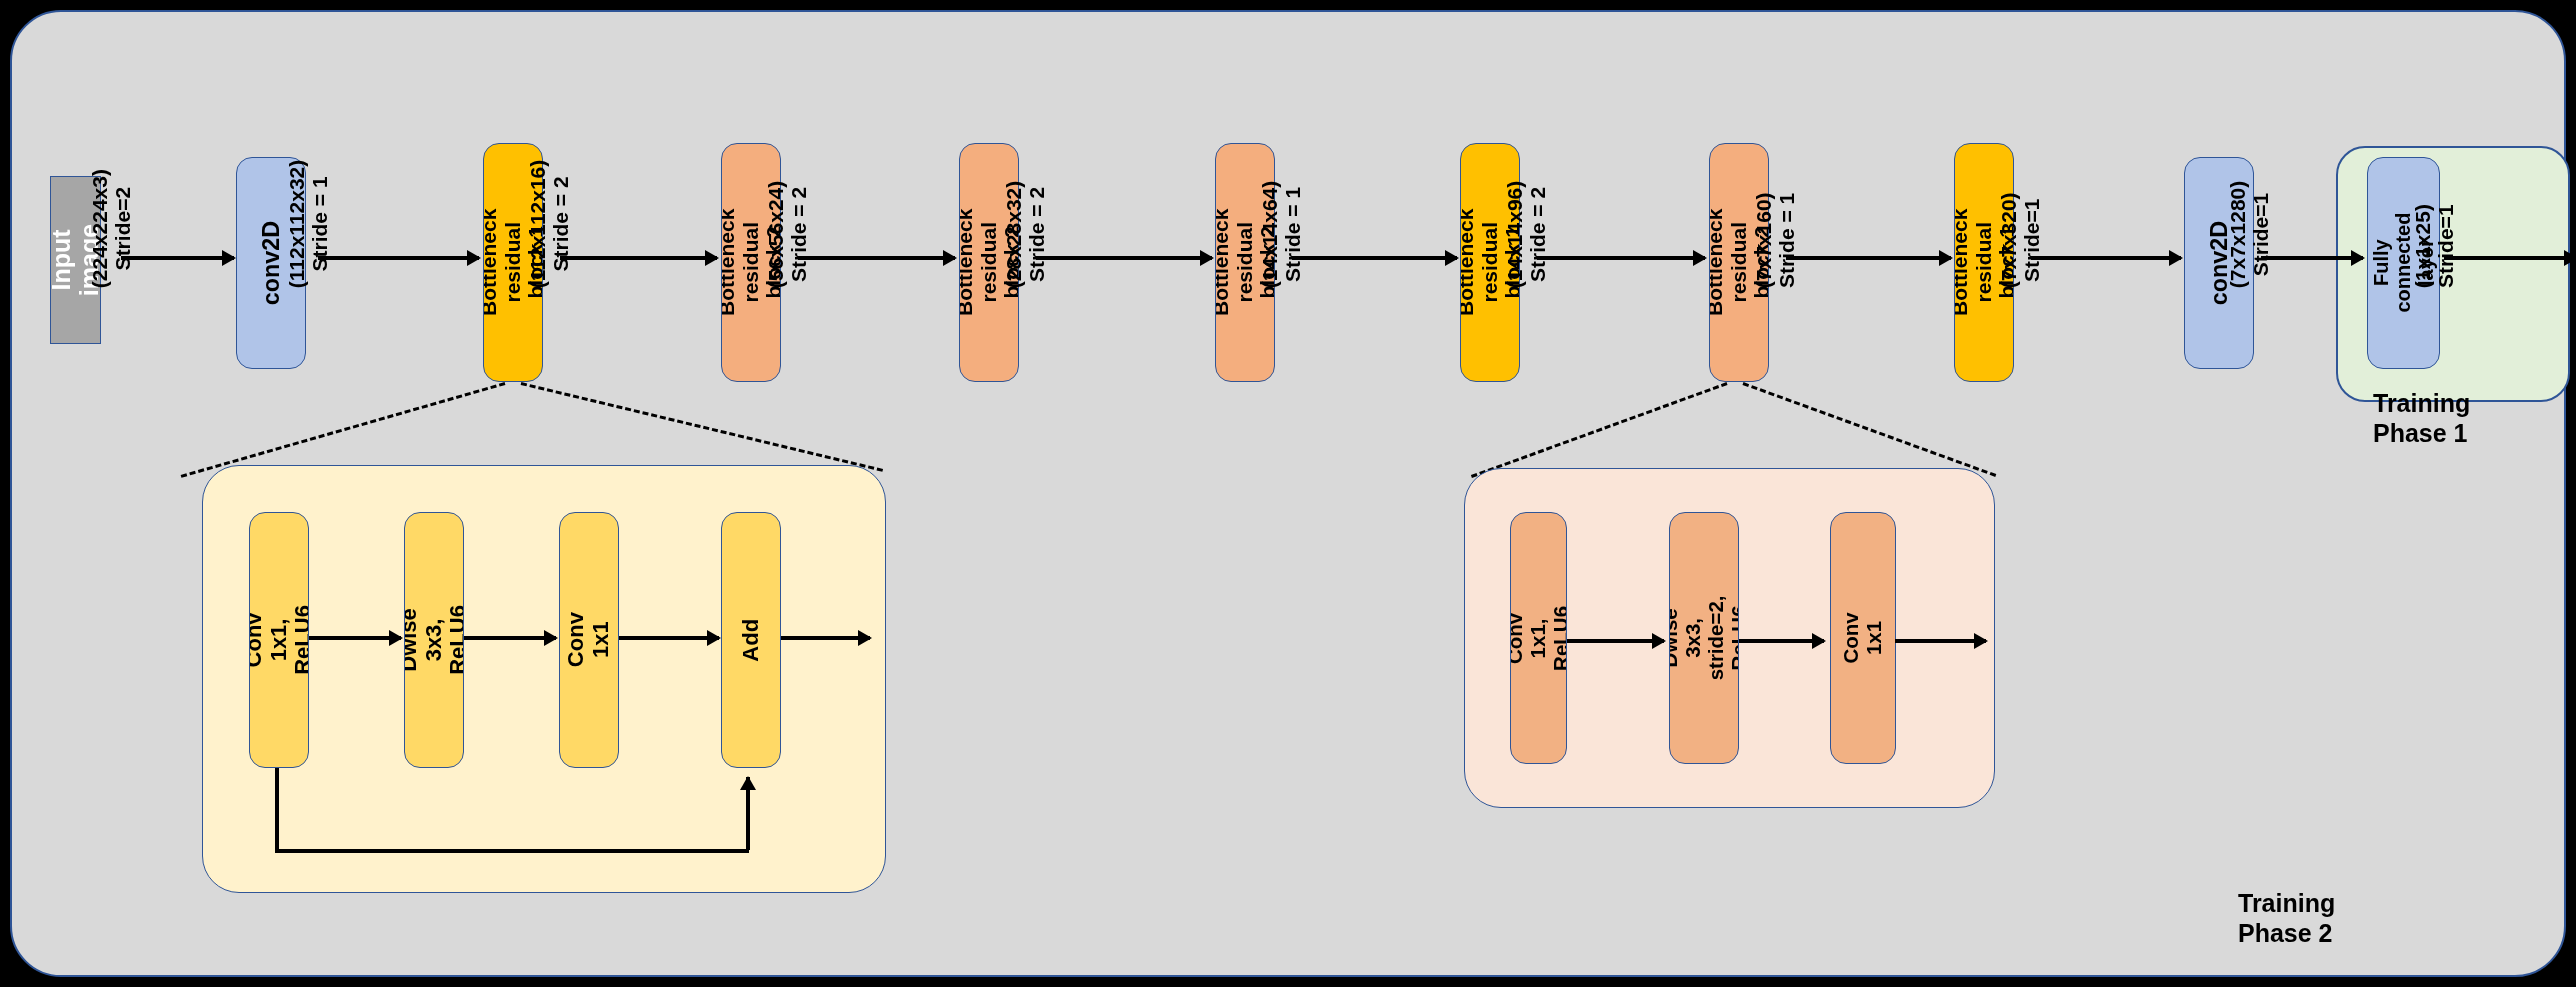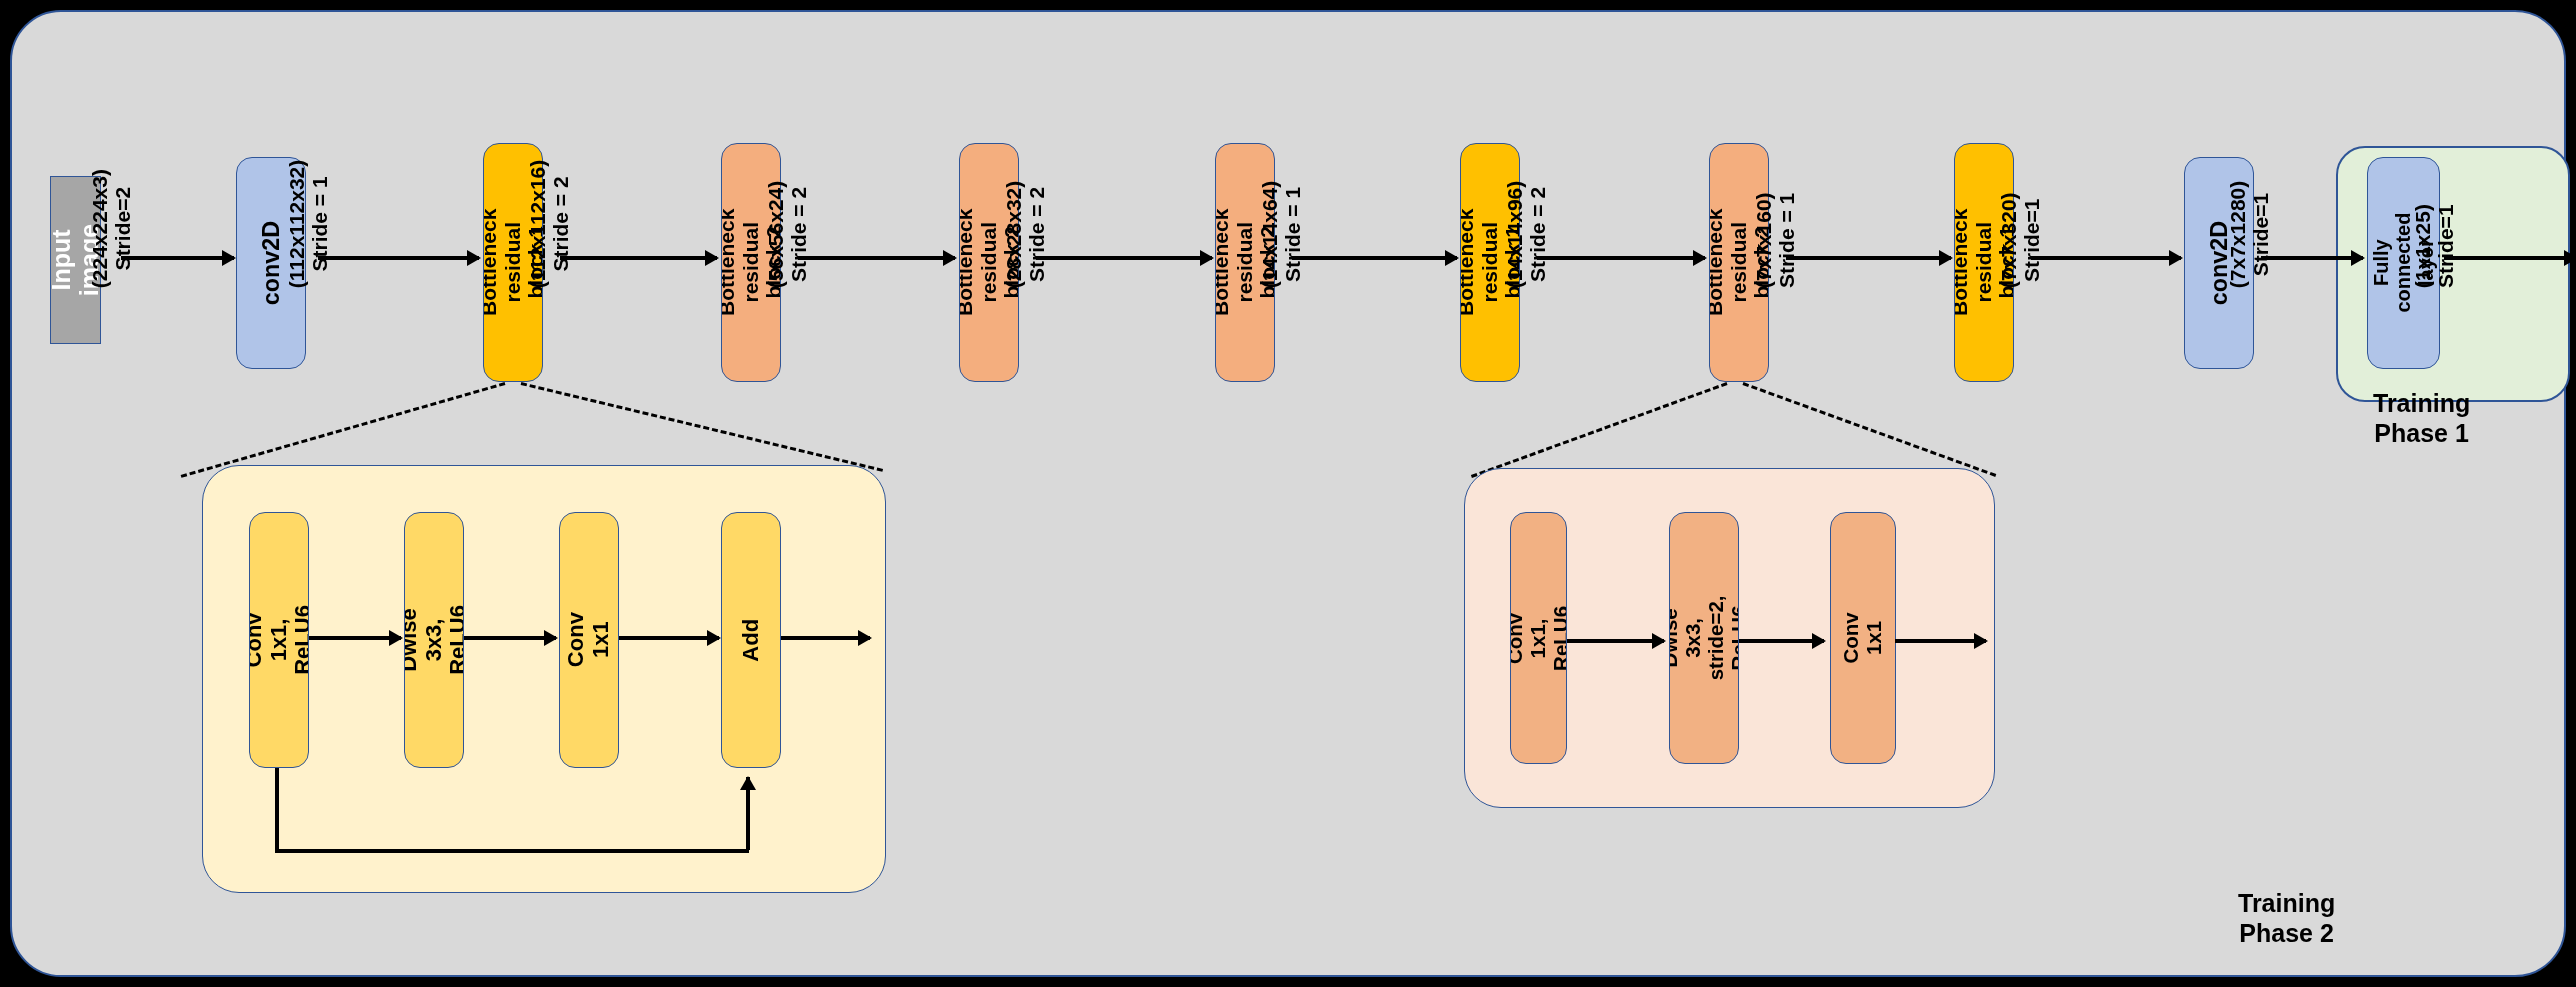--- a/index.html
+++ b/index.html
@@ -11,21 +11,21 @@
   #canvas{
     position:absolute;left:10.2px;top:10.2px;width:2556px;height:967px;
     background:#D9D9D9;border:2.2px solid #2F5597;border-radius:51px;box-sizing:border-box;
   }
   
   #phase1{
     position:absolute;left:2336px;top:146px;width:234px;height:256px;
     background:#E2EFD9;border:2.2px solid #2F5597;border-radius:29px;box-sizing:border-box;
   }
   .phase-label{
-    position:absolute;font-weight:bold;color:#000;line-height:1.18;white-space:pre-line;text-align:center;
+    position:absolute;font-weight:bold;color:#000;line-height:1.18;white-space:pre-line;
   }
   #phase1-label{left:2373px;top:389px;font-size:25px;}
   #phase2-label{left:2238px;top:889px;font-size:25px;}
 
   
   .vblock{
     position:absolute;border:1.5px solid #2F5597;border-radius:16px;box-sizing:border-box;
     display:flex;align-items:center;justify-content:center;overflow:hidden;
   }
   .vblock .vtext{

